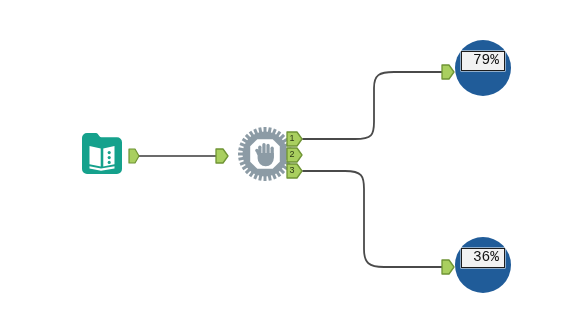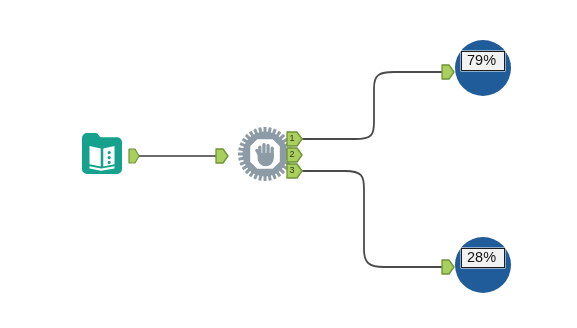--- a/index.html
+++ b/index.html
@@ -68,22 +68,22 @@
     position: absolute;
     left: 6px;
     top: 11px;
     min-width: 32px;
     padding: 1px 5px 2px 5px;
     background: #f2f2f2;
     border: 1.6px solid #1c1c1c;
     color: #111111;
     font-size: 14.5px;
     line-height: 15px;
-    font-family: Liberation Sans, sans-serif;
-    text-align: left;
+    font-family: Liberation Mono, monospace;
+    text-align: right;
     white-space: nowrap;
     box-shadow: 0 0 0 0.5px #ffffff;
   }
   
   .anchor {
     position: absolute;
   }
   
   .port-tag {
     position: absolute;
@@ -269,16 +269,16 @@
   </div>
 
   <div class="anchor" style="left:441px;top:259px;">
     <svg width="14" height="16" viewBox="0 0 14 16">
       <path d="M 1 1 L 8 1 L 13 8 L 8 15 L 1 15 Z" fill="#a9cf5f" stroke="#6f9434" stroke-width="1.3" stroke-linejoin="round"></path>
     </svg>
   </div>
 
   <div class="browse-node" id="node-bottom">
     <div class="browse-circle" style="background:#205c99;"></div>
-    <div class="browse-label">28%</div>
+    <div class="browse-label">36%</div>
   </div>
 
 </div>
 
 </body></html>

